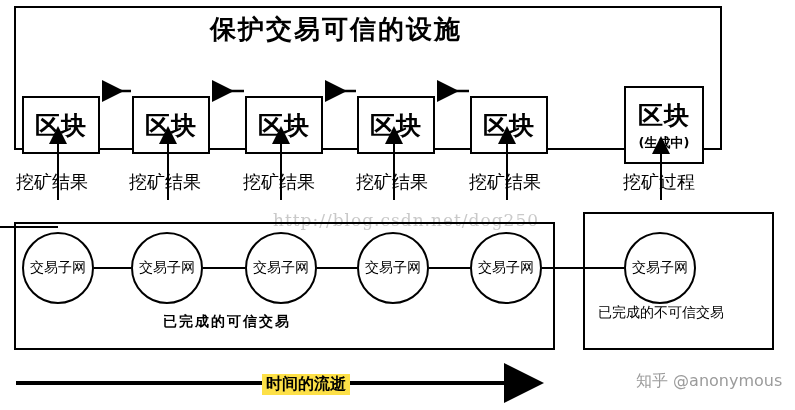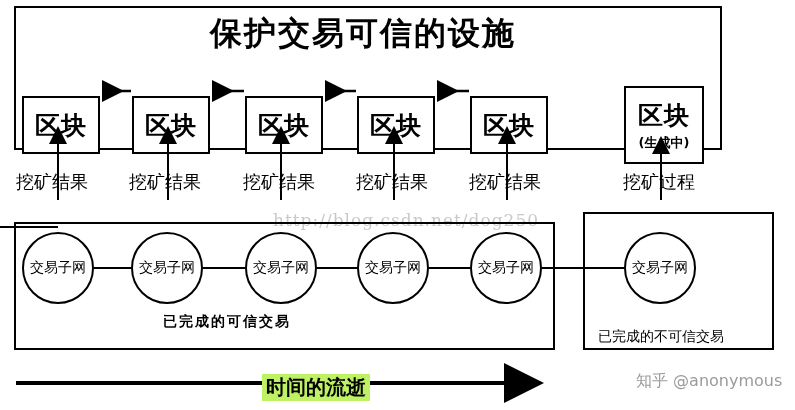--- a/index.html
+++ b/index.html
@@ -40,21 +40,21 @@
     justify-content: center;
     gap: 2px;
   }
   .blk .sub {
     font-size: 13px;
     font-weight: bold;
     letter-spacing: 0;
   }
   .title-top {
     position: absolute;
-    font-size: 32px;
+    font-size: 26px;
     font-weight: bold;
     color: #000;
     letter-spacing: 2px;
     white-space: nowrap;
   }
   .title-bottom {
     position: absolute;
     font-size: 14px;
     font-weight: bold;
     color: #000;
@@ -97,24 +97,24 @@
   }
   .credit {
     position: absolute;
     font-size: 16px;
     color: #9b9b9b;
     white-space: nowrap;
     text-align: center;
   }
   .timeline-label {
     position: absolute;
-    font-size: 20px;
-    font-weight: bold;
-    color: #000;
-    background: #bef264;
+    font-size: 16px;
+    font-weight: bold;
+    color: #000;
+    background: #fde047;
     padding: 0 4px;
     white-space: nowrap;
   }
   svg.layer {
     position: absolute;
     left: 0;
     top: 0;
     width: 795px;
     height: 410px;
     pointer-events: none;
@@ -154,21 +154,21 @@
   <div class="label" style="left:356px; top:170px;">挖矿结果</div>
   <div class="label" style="left:469px; top:170px;">挖矿结果</div>
   <div class="label" style="left:623px; top:170px;text-align:center;">挖矿过程</div>
 
   <div class="watermark" style="left:273px; top:210px;">http://blog.csdn.net/dog250</div>
 
   <div class="box" style="left:14px; top:222px; width:541px; height:128px;"></div>
   <div class="title-bottom" style="left:163px; top:313px;">已完成的可信交易</div>
 
   <div class="box" style="left:583px; top:212px; width:191px; height:138px;"></div>
-  <div class="note-right" style="left:598px; top:328px;">已完成的不可信交易</div>
+  <div class="note-right" style="left:598px; top:304px;">已完成的不可信交易</div>
 
   <div class="node" style="left:22px; top:232px; width:72px; height:72px;">
     <span>交易</span>
     <span>子网</span>
   </div>
   <div class="node" style="left:131px; top:232px; width:72px; height:72px;">
     <span>交易</span>
     <span>子网</span>
   </div>
   <div class="node" style="left:245px; top:232px; width:72px; height:72px;">

